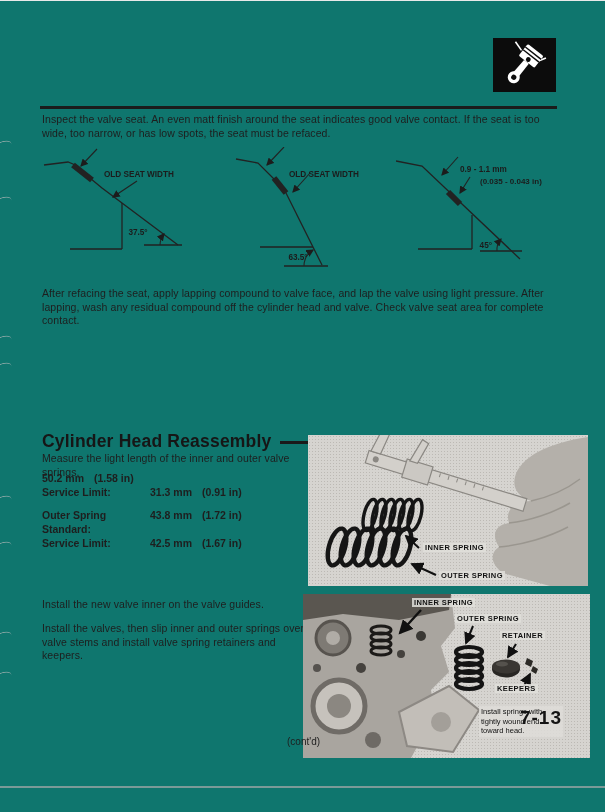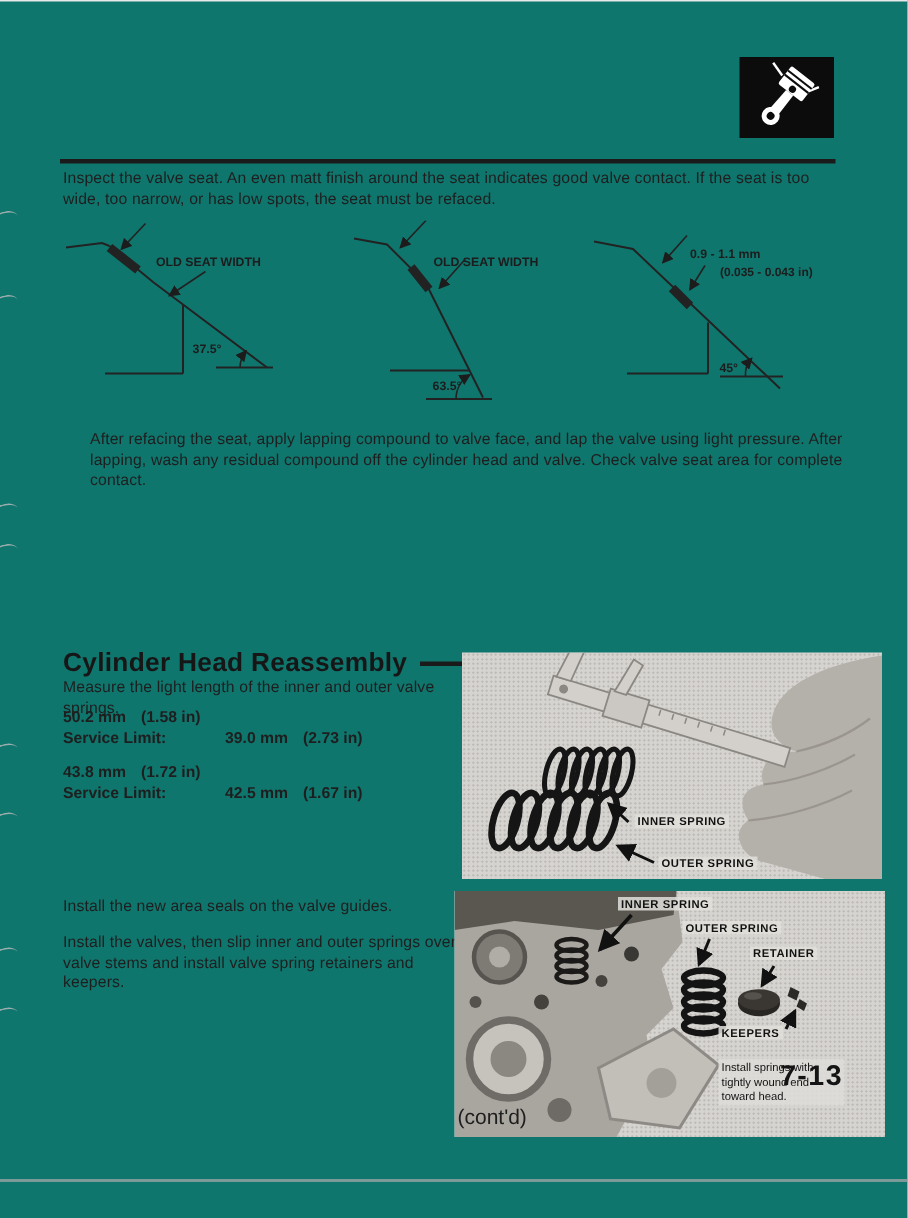--- a/index.html
+++ b/index.html
@@ -23,21 +23,21 @@
   .diag{position:absolute;}
   .diag text{font-family:"Liberation Sans",sans-serif;font-weight:bold;fill:#1c1c1c;}
   .photo{position:absolute;background-color:#d6d4d0;
     background-image:radial-gradient(#bcb9b4 .6px, rgba(0,0,0,0) .7px);
     background-size:3px 3px;overflow:hidden;}
   .photo svg{position:absolute;left:0;top:0;}
   .pl{position:absolute;font-size:7.5px;font-weight:bold;letter-spacing:.4px;color:#121212;
       background:rgba(225,223,219,.85);padding:0 2px;white-space:nowrap;}
   .pnote{position:absolute;font-size:7.5px;font-weight:normal;line-height:9.5px;color:#121212;
       background:rgba(222,220,216,.85);padding:1px 2px;}
-  .contd{position:absolute;left:305px;top:735px;font-size:14px;}
+  .contd{position:absolute;left:287px;top:735px;font-size:10px;}
   .pagenum{position:absolute;left:492px;top:706px;width:70px;text-align:right;
       font-size:19px;font-weight:bold;letter-spacing:1px;color:#141414;}
   .bmark{position:absolute;left:-5px;width:17px;height:9px;border:0;
       border-top:1.6px solid #bdbdbd;border-radius:50%;transform:rotate(-14deg);opacity:.8;}
   .botline{position:absolute;left:0;top:785px;width:605px;height:1.5px;background:#a9a9a9;opacity:.7;}
 </style>
 </head>
 <body>
 
 <div class="page">
@@ -124,41 +124,42 @@
       <line x1="62" y1="10" x2="46" y2="28" marker-end="url(#a3)" stroke-width="1.1"></line>
       <line x1="74" y1="30" x2="64" y2="46" marker-end="url(#a3)" stroke-width="1.1"></line>
       <line x1="84" y1="104" x2="126" y2="104"></line>
       <path d="M101,104 A16,16 0 0 1 105,92" marker-end="url(#a3)" stroke-width="1.1"></path>
     </g>
     <text x="64" y="25" font-size="8.2">0.9 - 1.1 mm</text>
     <text x="84" y="37" font-size="8">(0.035 - 0.043 in)</text>
     <text x="96" y="101" font-size="8.2" text-anchor="end">45°</text>
   </svg>
 
-  <div class="txt" style="left:60px;top:286px;width:524px;">After refacing the seat, apply lapping compound to valve face, and lap the valve using light pressure. After lapping, wash any residual compound off the cylinder head and valve. Check valve seat area for complete contact.</div>
+  <div class="txt" style="left:42px;top:286px;width:524px;">After refacing the seat, apply lapping compound to valve face, and lap the valve using light pressure. After lapping, wash any residual compound off the cylinder head and valve. Check valve seat area for complete contact.</div>
 
   <div class="h2wrap">
     <h2>Cylinder Head Reassembly</h2>
     <div class="h2rule"></div>
   </div>
 
   <div class="txt" style="left:42px;top:451px;width:265px;">Measure the light length of the inner and outer valve springs.</div>
 
   <div class="spec">
     <div class="row">
       <span class="c2">50.2 mm</span>
       <span class="c3">(1.58 in)</span>
     </div>
     <div class="row">
       <span class="c1">Service Limit:</span>
-      <span class="c2">39.0 mm</span>
-      <span class="c3">(2.73 in)</span>
+      <span class="c2">31.3 mm</span>
+      <span class="c3">(0.91 in)</span>
     </div>
     <div class="gap"></div>
     <div class="row">
+      <span class="c1">Outer Spring Standard:</span>
       <span class="c2">43.8 mm</span>
       <span class="c3">(1.72 in)</span>
     </div>
     <div class="row">
       <span class="c1">Service Limit:</span>
       <span class="c2">42.5 mm</span>
       <span class="c3">(1.67 in)</span>
     </div>
   </div>
 
@@ -199,21 +200,21 @@
         <ellipse cx="61" cy="20" rx="8" ry="19" transform="rotate(16 61 20)"></ellipse>
         <ellipse cx="74" cy="20" rx="8" ry="19" transform="rotate(16 74 20)"></ellipse>
       </g>
       <line x1="111" y1="113" x2="98" y2="101" stroke="#111" stroke-width="2" marker-end="url(#p1a)"></line>
       <line x1="128" y1="140" x2="104" y2="129" stroke="#111" stroke-width="2" marker-end="url(#p1a)"></line>
     </svg>
     <div class="pl" style="left:115px;top:108px;">INNER SPRING</div>
     <div class="pl" style="left:131px;top:136px;">OUTER SPRING</div>
   </div>
 
-  <div class="txt" style="left:42px;top:597px;width:265px;">Install the new area seals on the valve guides.</div>
+  <div class="txt" style="left:42px;top:597px;width:265px;">Install the new valve inner on the valve guides.</div>
   <div class="txt" style="left:42px;top:621px;width:268px;">Install the valves, then slip inner and outer springs over valve stems and install valve spring retainers and keepers.</div>
 
   <div class="photo" style="left:303px;top:593px;width:287px;height:164px;">
     <svg width="287" height="164" viewBox="0 0 287 164">
       <defs>
           <marker id="p2a" viewBox="0 0 10 10" refX="8.5" refY="5" markerWidth="6" markerHeight="6" orient="auto">
             <path d="M0,0 L10,5 L0,10 Z" fill="#111"></path>
           </marker>
         </defs>
 
@@ -258,21 +259,21 @@
         <path d="M230,72 l5,3 -2,5 -5,-3 Z" fill="#2c2a26"></path>
       </g>
       <line x1="118" y1="16" x2="97" y2="39" stroke="#111" stroke-width="2.4" marker-end="url(#p2a)"></line>
       <line x1="170" y1="32" x2="163" y2="49" stroke="#111" stroke-width="2" marker-end="url(#p2a)"></line>
       <line x1="213" y1="50" x2="205" y2="63" stroke="#111" stroke-width="2" marker-end="url(#p2a)"></line>
       <line x1="221" y1="92" x2="227" y2="80" stroke="#111" stroke-width="2" marker-end="url(#p2a)"></line>
     </svg>
     <div class="pl" style="left:109px;top:4px;">INNER SPRING</div>
     <div class="pl" style="left:152px;top:20px;">OUTER SPRING</div>
     <div class="pl" style="left:197px;top:37px;">RETAINER</div>
-    <div class="pl" style="left:176px;top:90px;">KEEPERS</div>
+    <div class="pl" style="left:192px;top:90px;">KEEPERS</div>
     <div class="pnote" style="left:176px;top:112px;width:80px;">Install springs with tightly wound end toward head.</div>
   </div>
 
   <div class="contd">(cont'd)</div>
   <div class="pagenum">7-13</div>
   <div class="botline"></div>
 
 </div>
 
 </body></html>

